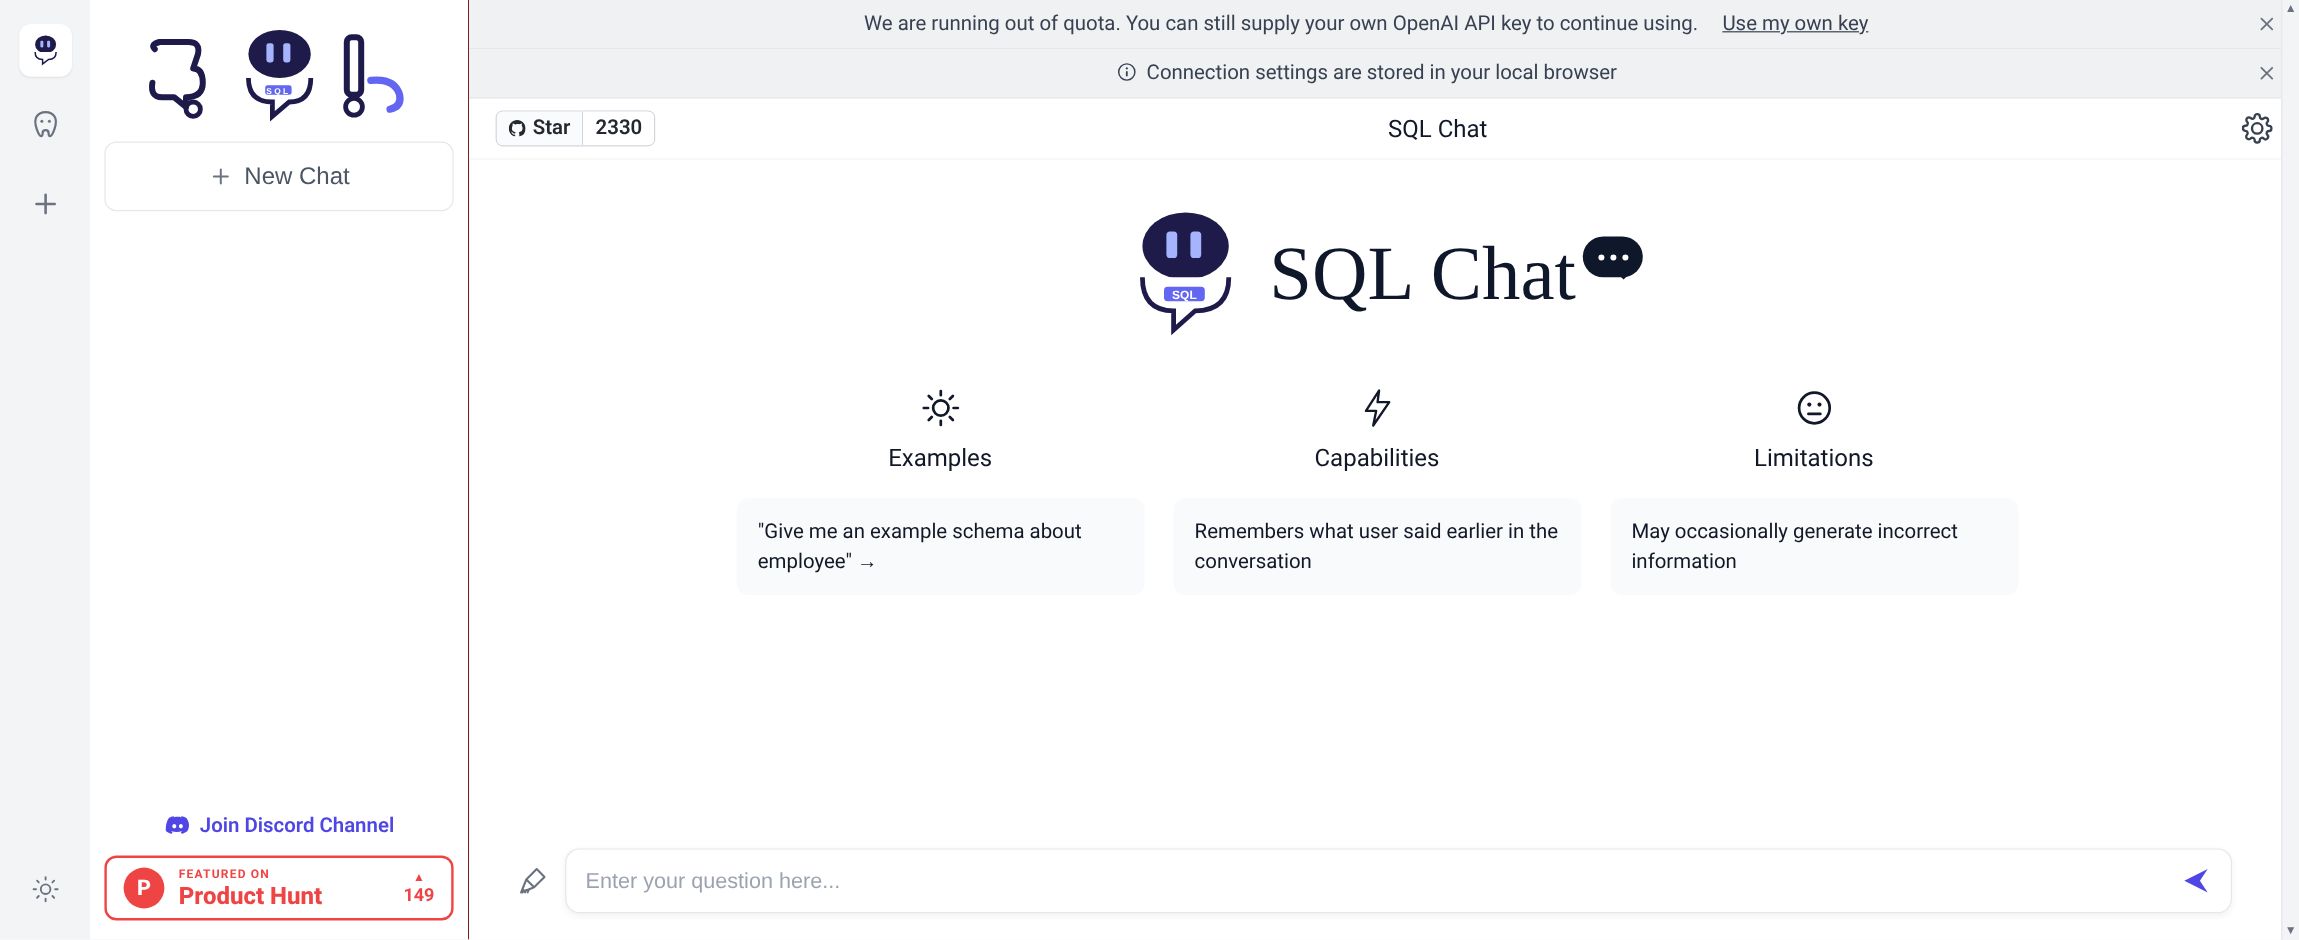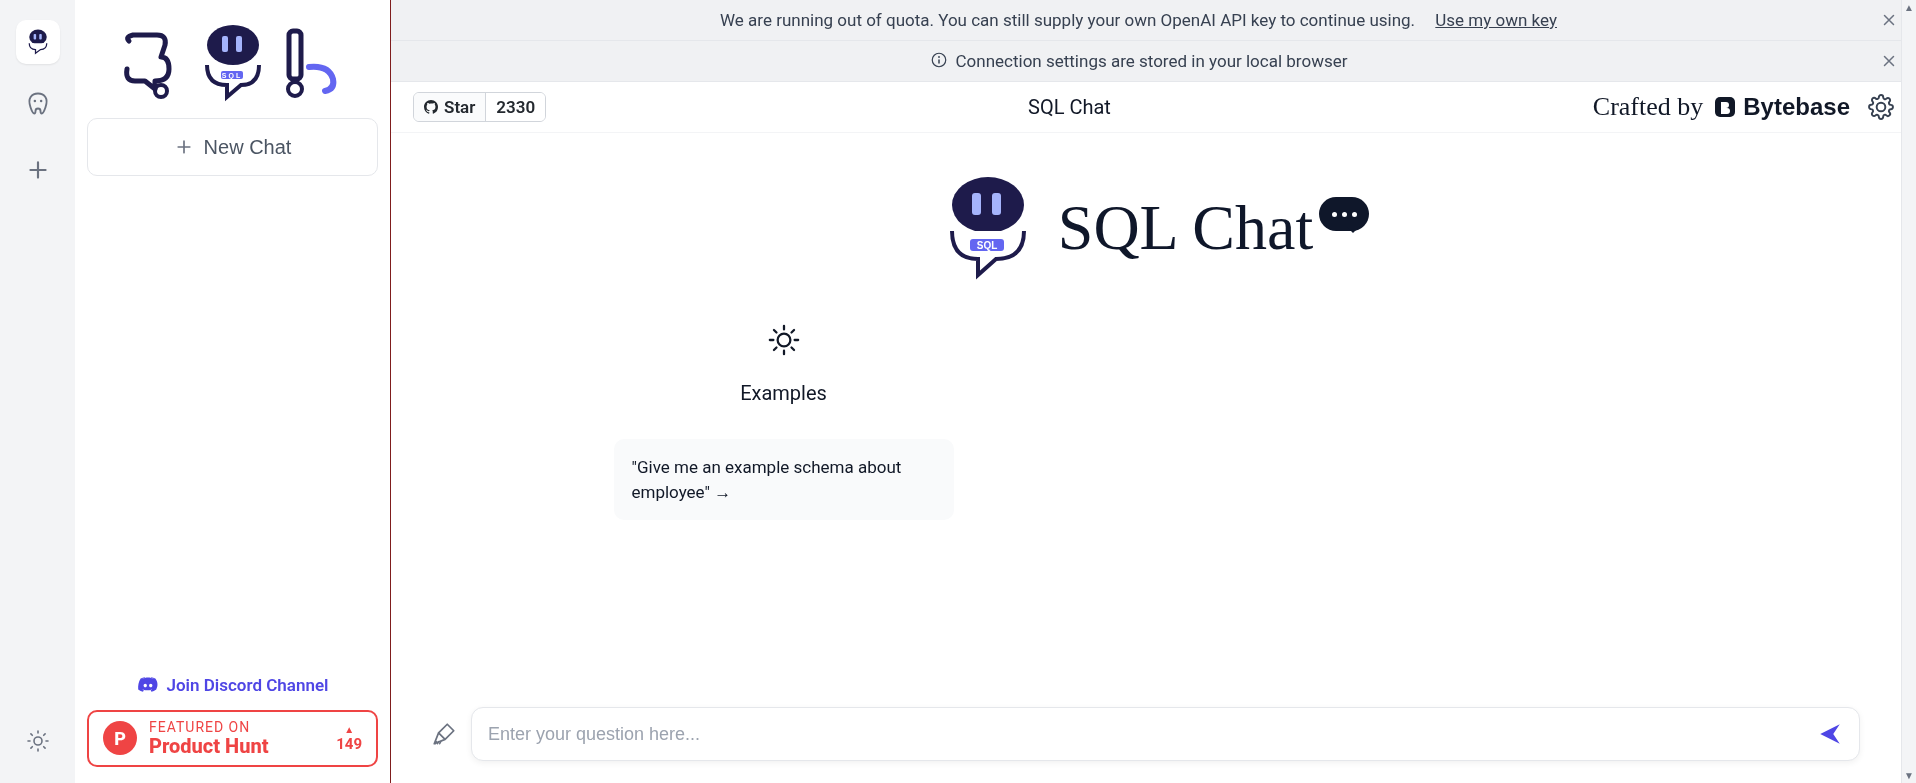--- a/index.html
+++ b/index.html
@@ -103,21 +103,21 @@
   }
   .ph-p {
     width: 34px; height: 34px;
     background: #ef4444;
     color: #fff;
     border-radius: 50%;
     display: flex; align-items: center; justify-content: center;
     font-weight: 800; font-size: 18px;
   }
   .ph-text { display: flex; flex-direction: column; line-height: 1.1; }
-  .ph-featured { color: #ef4444; font-size: 14px; font-weight: 400; letter-spacing: 1px; }
+  .ph-featured { color: #ef4444; font-size: 10px; font-weight: 700; letter-spacing: 1px; }
   .ph-name { color: #ef4444; font-size: 20px; font-weight: 800; }
   .ph-votes {
     margin-left: auto;
     color: #ef4444;
     font-weight: 700;
     font-size: 15px;
     display: flex; flex-direction: column; align-items: center;
   }
   .ph-votes .tri { font-size: 10px; }
 
@@ -242,21 +242,21 @@
     display: grid;
     grid-template-columns: repeat(3, 340px);
     gap: 24px;
     width: 100%;
     max-width: 1080px;
   }
   .col {
     display: flex;
     flex-direction: column;
     align-items: center;
-    gap: 24px;
+    gap: 12px;
   }
   .col-icon { color: #111827; }
   .col-title { font-size: 20px; color: #111827; margin-bottom: 10px;}
   .card {
     width: 100%;
     background: #f9fafb;
     border-radius: 10px;
     padding: 16px 18px;
     font-size: 17px;
     color: #111827;
@@ -437,30 +437,20 @@
     <div class="gh-btn">
       <div class="gh-star">
         <svg width="14" height="14" viewBox="0 0 16 16">
             <path d="M8 0C3.58 0 0 3.58 0 8c0 3.54 2.29 6.53 5.47 7.59.4.07.55-.17.55-.38v-1.34c-2.23.48-2.7-1.07-2.7-1.07-.36-.92-.89-1.17-.89-1.17-.73-.5.06-.49.06-.49.8.06 1.23.83 1.23.83.72 1.23 1.88.87 2.34.67.07-.52.28-.87.51-1.07-1.78-.2-3.64-.89-3.64-3.95 0-.87.31-1.59.82-2.15-.08-.2-.36-1.02.08-2.12 0 0 .67-.21 2.2.82A7.6 7.6 0 018 3.87c.68 0 1.36.09 2 .27 1.53-1.04 2.2-.82 2.2-.82.44 1.1.16 1.92.08 2.12.51.56.82 1.27.82 2.15 0 3.07-1.87 3.75-3.65 3.95.29.25.54.73.54 1.48v2.19c0 .21.15.46.55.38A8 8 0 0016 8c0-4.42-3.58-8-8-8z" fill="#24292f"></path>
           </svg>
         <span>Star</span>
       </div>
       <div class="gh-count">2330</div>
     </div>
     <div class="title-center">SQL Chat</div>
-    <div class="crafted">
-      <span>Crafted by</span>
-      <span class="bytebase">
-        <svg width="24" height="24" viewBox="0 0 24 24">
-          <rect x="2" y="2" width="20" height="20" rx="5" fill="#111827"></rect>
-          <path d="M8 7h5a3 3 0 010 6H8zM8 13h6a3 3 0 010 6H8z" fill="#fff"></path>
-        </svg>
-        <span>Bytebase</span>
-      </span>
-    </div>
     <span class="gear">
       <svg width="26" height="26" viewBox="0 0 24 24">
         <path d="M12 8a4 4 0 100 8 4 4 0 000-8z" fill="none" stroke="#374151" stroke-width="1.8"></path>
         <path d="M19.4 15a1.7 1.7 0 00.34 1.87l.06.06a2 2 0 11-2.83 2.83l-.06-.06a1.7 1.7 0 00-1.87-.34 1.7 1.7 0 00-1.03 1.56V21a2 2 0 01-4 0v-.09a1.7 1.7 0 00-1.11-1.56 1.7 1.7 0 00-1.87.34l-.06.06a2 2 0 11-2.83-2.83l.06-.06a1.7 1.7 0 00.34-1.87 1.7 1.7 0 00-1.56-1.03H3a2 2 0 010-4h.09a1.7 1.7 0 001.56-1.11 1.7 1.7 0 00-.34-1.87l-.06-.06a2 2 0 112.83-2.83l.06.06a1.7 1.7 0 001.87.34H9a1.7 1.7 0 001.03-1.56V3a2 2 0 014 0v.09a1.7 1.7 0 001.03 1.56 1.7 1.7 0 001.87-.34l.06-.06a2 2 0 112.83 2.83l-.06.06a1.7 1.7 0 00-.34 1.87V9a1.7 1.7 0 001.56 1.03H21a2 2 0 010 4h-.09a1.7 1.7 0 00-1.56 1.03z" fill="none" stroke="#374151" stroke-width="1.8"></path>
       </svg>
     </span>
   </div>
 
   <div class="content">
     <div class="hero">
@@ -488,20 +478,41 @@
           <svg width="34" height="34" viewBox="0 0 24 24">
               <circle cx="12" cy="12" r="4.5" fill="none" stroke="#111827" stroke-width="1.6"></circle>
               <g stroke="#111827" stroke-width="1.6" stroke-linecap="round">
                 <path d="M12 2v2.5M12 19.5V22M2 12h2.5M19.5 12H22M4.9 4.9l1.8 1.8M17.3 17.3l1.8 1.8M4.9 19.1l1.8-1.8M17.3 6.7l1.8-1.8"></path>
               </g>
             </svg>
         </span>
         <div class="col-title">Examples</div>
         <div class="card clickable">"Give me an example schema about employee" →</div>
       </div>
+      <div class="col">
+        <span class="col-icon">
+          <svg width="30" height="34" viewBox="0 0 24 28">
+              <path d="M13 2L4 16h7l-2 10 11-16h-8z" fill="none" stroke="#111827" stroke-width="1.6" stroke-linejoin="round"></path>
+            </svg>
+        </span>
+        <div class="col-title">Capabilities</div>
+        <div class="card">Remembers what user said earlier in the conversation</div>
+      </div>
+      <div class="col">
+        <span class="col-icon">
+          <svg width="34" height="34" viewBox="0 0 24 24">
+              <circle cx="12" cy="12" r="9" fill="none" stroke="#111827" stroke-width="1.6"></circle>
+              <circle cx="9" cy="10" r="1.2" fill="#111827"></circle>
+              <circle cx="15" cy="10" r="1.2" fill="#111827"></circle>
+              <path d="M8.5 15.5h7" stroke="#111827" stroke-width="1.6" stroke-linecap="round"></path>
+            </svg>
+        </span>
+        <div class="col-title">Limitations</div>
+        <div class="card">May occasionally generate incorrect information</div>
+      </div>
     </div>
   </div>
 </div>
 
 <div class="composer-wrap">
   <span class="sweep">
     <svg width="26" height="26" viewBox="0 0 24 24">
       <path d="M15 3l6 6-8 8-6-6zM7 11l-4 10 10-4" fill="none" stroke="#6b7280" stroke-width="1.6" stroke-linejoin="round"></path>
       <path d="M5 19l-1 2M7 19l-1 2M9 19l-1 2" stroke="#6b7280" stroke-width="1.4" stroke-linecap="round"></path>
     </svg>

